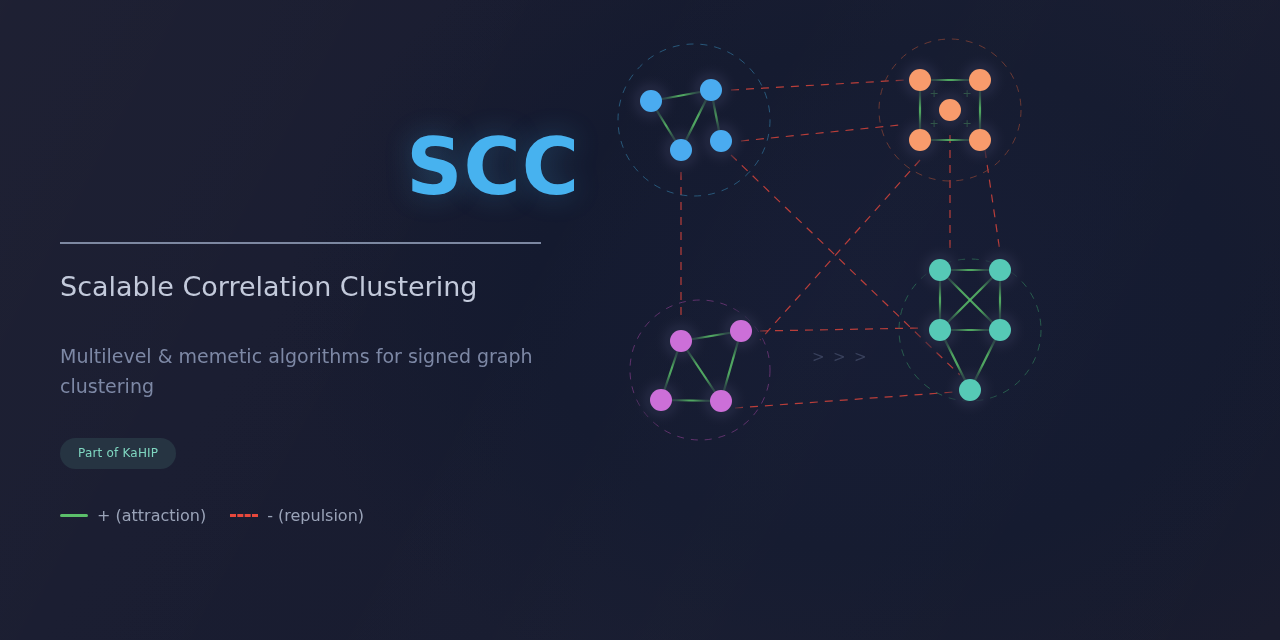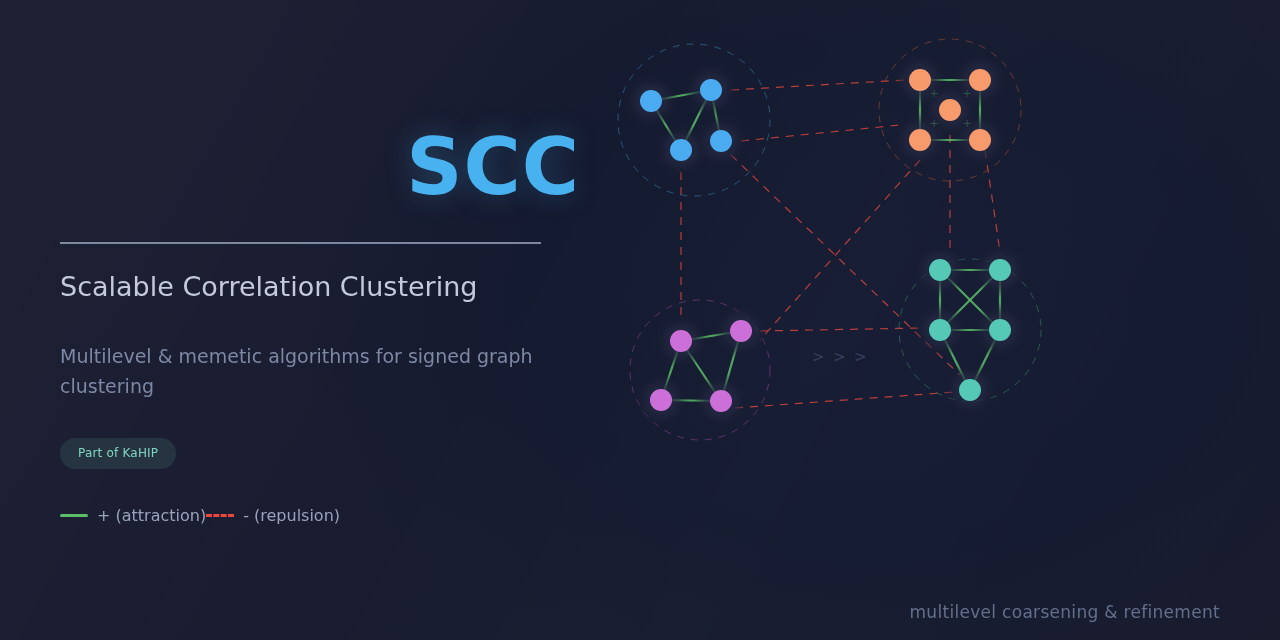--- a/index.html
+++ b/index.html
@@ -86,20 +86,21 @@
     background: #263442;
     color: #7fd6c0;
     font-size: 12px;
     letter-spacing: 0.2px;
   }
 
   #legend-row {
     margin-top: 37px;
     display: flex;
     align-items: center;
+    gap: 24px;
   }
   .legend-item {
     display: flex;
     align-items: center;
     gap: 9px;
   }
   .legend-swatch-solid {
     width: 28px;
     height: 3px;
     background: #5bbf6a;
@@ -257,15 +258,14 @@
         <span class="legend-swatch-solid"></span>
         <span class="legend-label">+ (attraction)</span>
       </div>
       <div class="legend-item">
         <span class="legend-swatch-dashed"></span>
         <span class="legend-label">- (repulsion)</span>
       </div>
     </div>
   </div>
 
-  <div id="footer-caption">multilevel coarsening &amp; refinement</div>
 
 </div>
 
 </body></html>

